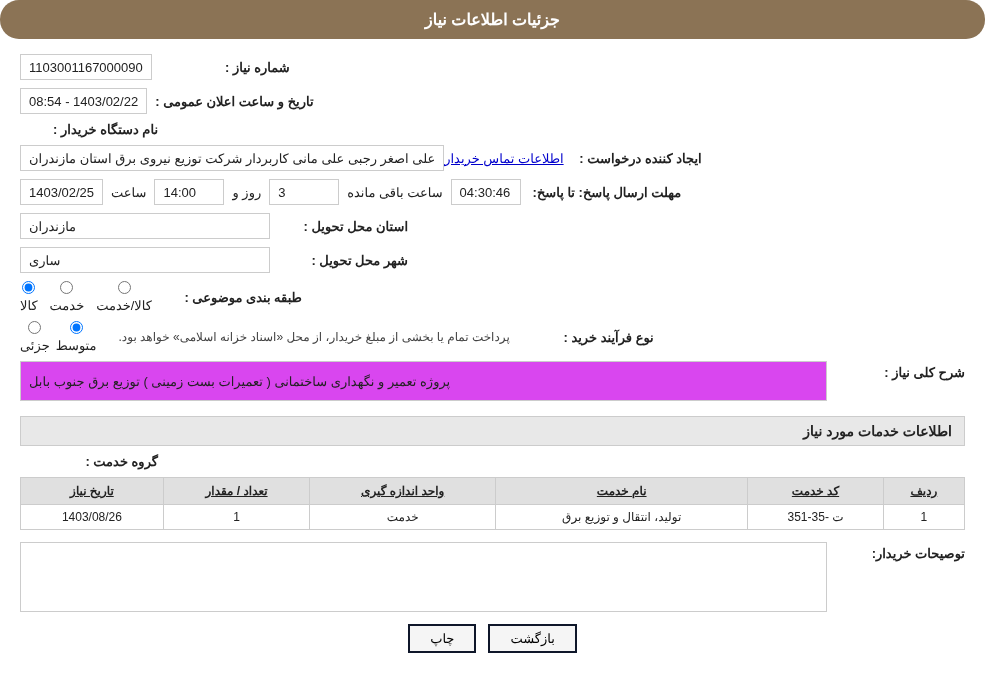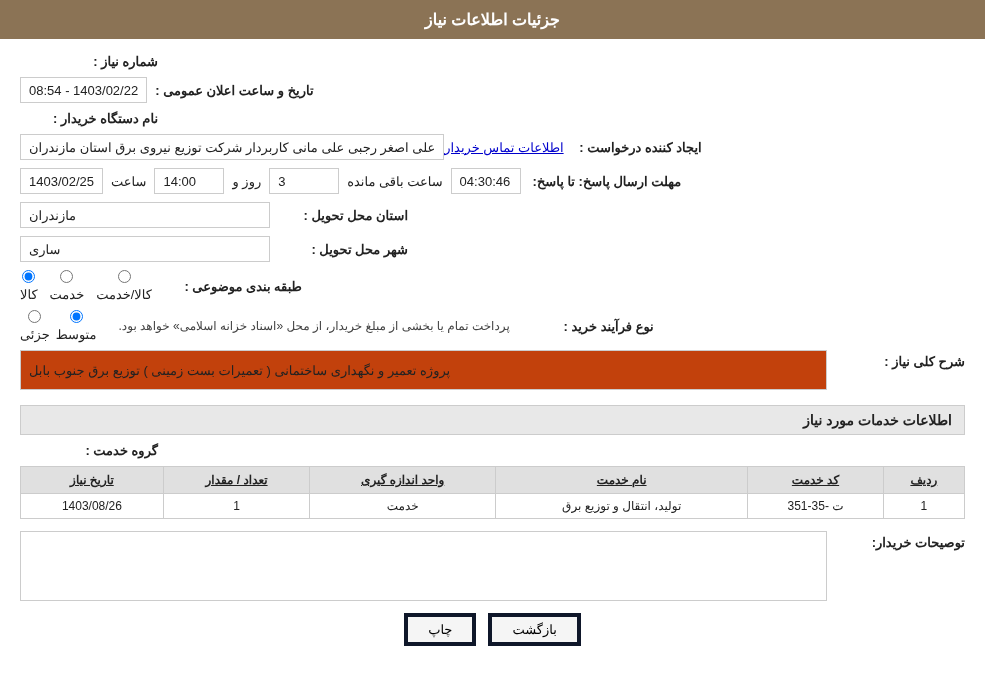--- a/index.html
+++ b/index.html
@@ -17,20 +17,21 @@
       min-height: 691px;
       padding: 0;
     }
     .header-bar {
       background: #8B7355;
       color: #fff;
       text-align: center;
       padding: 10px 0;
       font-size: 16px;
       font-weight: bold;
+      border-radius: 19px;
     }
     .main-content {
       padding: 15px 20px;
     }
     .info-row {
       display: flex;
       align-items: center;
       margin-bottom: 8px;
       justify-content: flex-end;
     }
@@ -126,21 +127,21 @@
       border: 1px solid #ccc;
       padding: 6px 12px;
       font-weight: bold;
       font-size: 14px;
       text-align: right;
       margin: 10px 0 8px 0;
     }
     
     .desc-box {
       border: 1px solid #ccc;
-      background: #c2410c;
+      background: #d946ef;
       padding: 6px 8px;
       width: 100%;
       min-height: 50px;
       text-align: right;
       resize: none;
     }
     .desc-row {
       display: flex;
       align-items: flex-start;
       margin-bottom: 15px;
@@ -201,21 +202,21 @@
     
     .btn-row {
       display: flex;
       justify-content: center;
       gap: 12px;
       margin-top: 10px;
       padding-bottom: 20px;
     }
     .btn {
       padding: 5px 20px;
-      border: 4px solid #0f172a;
+      border: 2px solid #0f172a;
       cursor: pointer;
       font-size: 13px;
       font-family: Tahoma, Arial, sans-serif;
       background: #f5f5f5;
     }
     .relative-wrapper {
       position: relative;
     }
     .process-text {
       font-size: 12px;
@@ -228,20 +229,21 @@
 <div class="page-wrapper">
 
   <div class="header-bar">
     <span>جزئیات اطلاعات نیاز</span>
   </div>
 
   <div class="main-content relative-wrapper">
 
     <div class="info-row">
       <span class="label">شماره نیاز :</span>
+      <div class="value-box narrow">1103001167000090</div>
     </div>
 
     <div class="info-row">
       <span class="label">تاریخ و ساعت اعلان عمومی :</span>
       <div class="value-box narrow">1403/02/22 - 08:54</div>
     </div>
 
     <div class="info-row">
       <span class="label">نام دستگاه خریدار :</span>
     </div>

